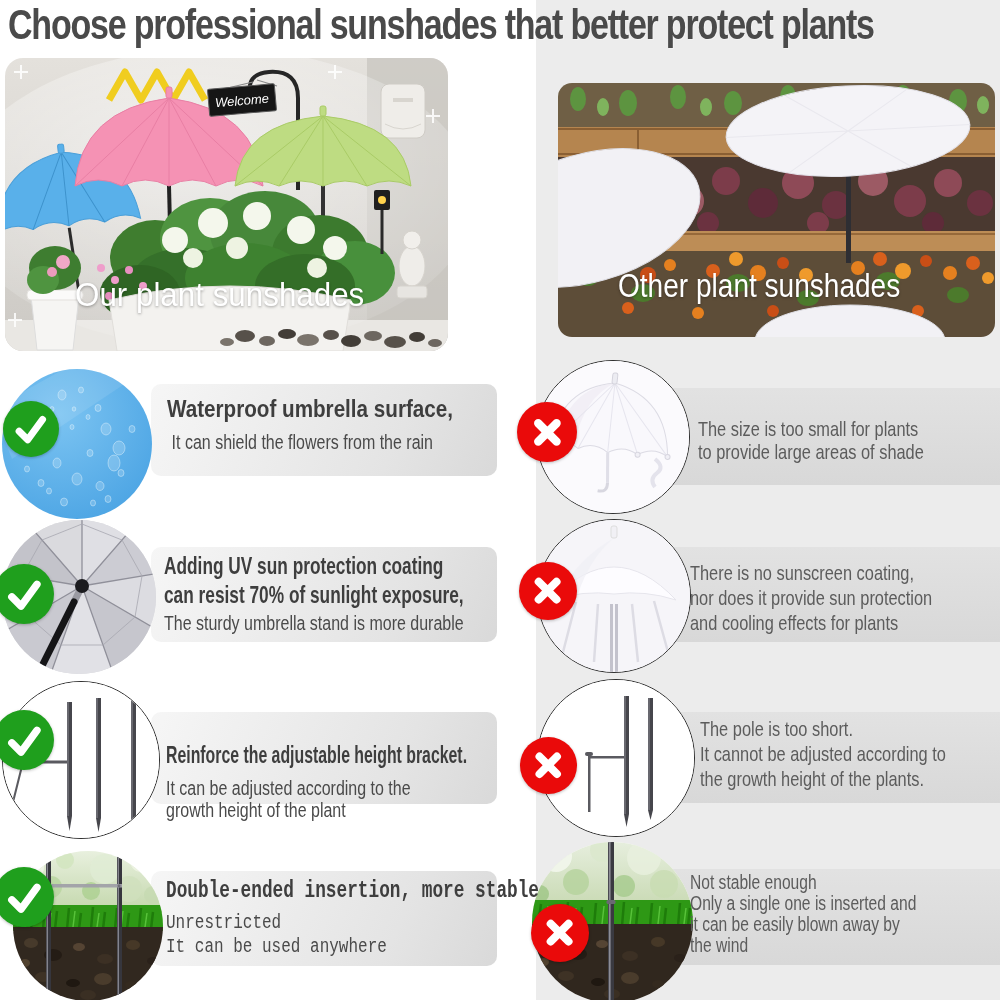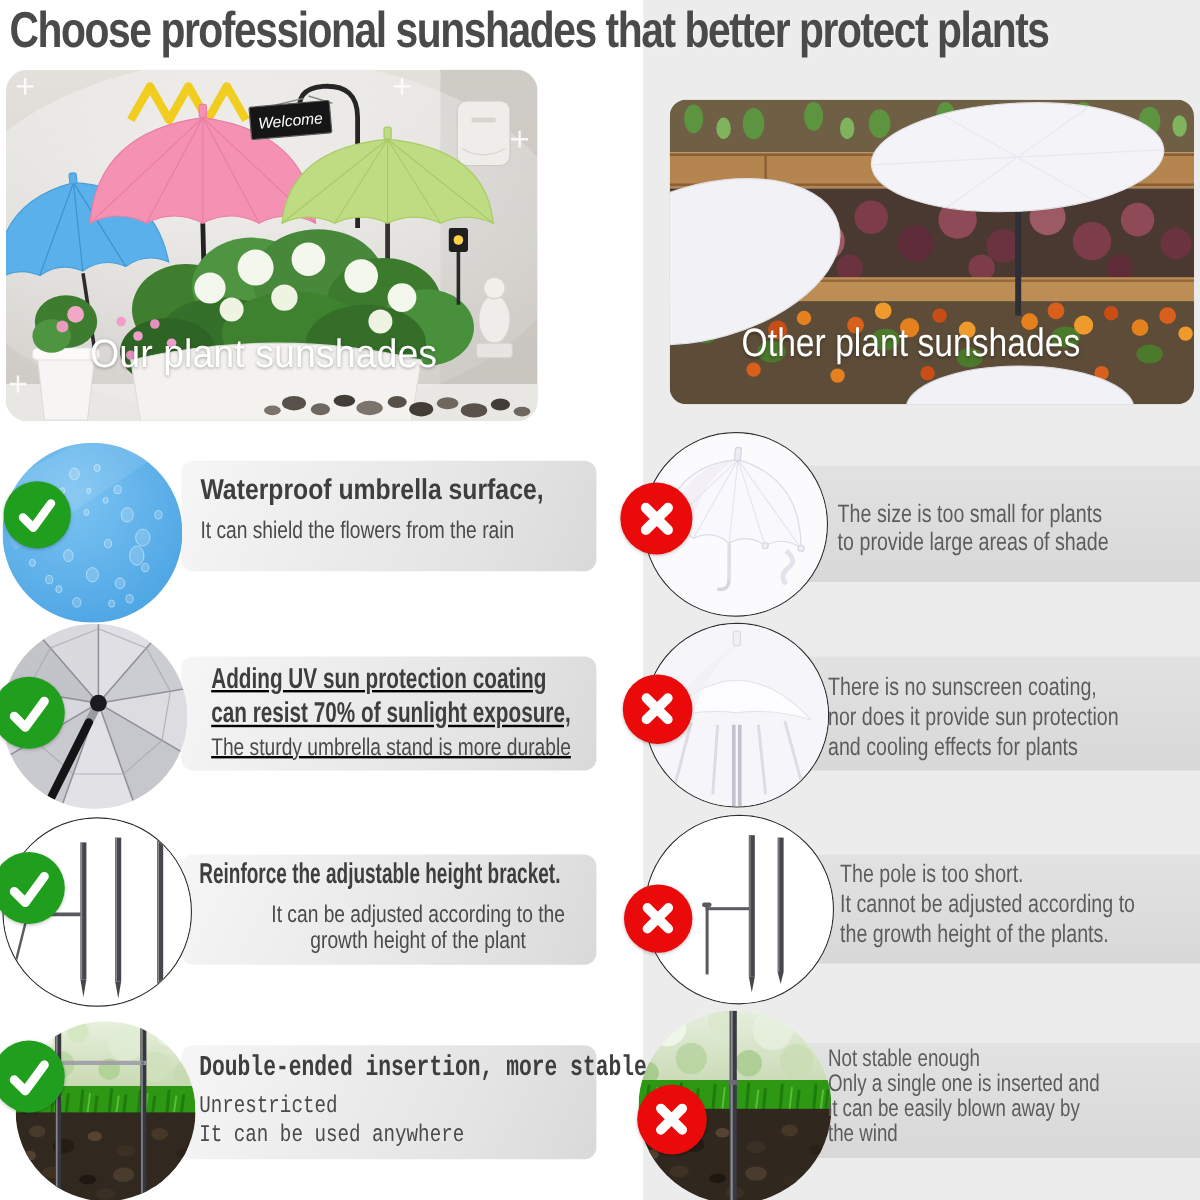--- a/index.html
+++ b/index.html
@@ -288,21 +288,21 @@
           <ellipse cx="72" cy="40" rx="1.8" ry="2.2"></ellipse>
           <ellipse cx="106" cy="130" rx="3" ry="3.5"></ellipse>
       </g>
     </svg>
   </div>
   <div class="badge badge-green" style="left:3px;top:401px;width:56px;height:56px;">
     <svg viewBox="0 0 56 56">
       <polyline points="13,31 24,42 43,16" fill="none" stroke="#fff" stroke-width="9" stroke-linecap="round" stroke-linejoin="round"></polyline>
     </svg>
   </div>
-  <div class="tb" style="left:167px;top:394px;">
+  <div class="tb" style="left:167px;top:394px;text-align:right;">
     <div class="h sx86">Waterproof umbrella surface,</div>
     <div class="sub" style="margin-top:8px;">It can shield the flowers from the rain</div>
   </div>
 
   <div class="strip strip-right" style="left:660px;top:388px;width:340px;height:97px;"></div>
   <div class="circle ring" style="left:536px;top:360px;width:152px;height:152px;">
     <svg viewBox="0 0 152 152">
       <rect width="152" height="152" fill="#fbfafd"></rect>
       <path d="M118,98 q10,8 2,14 q-8,6 -2,14" stroke="#e4e3ec" stroke-width="4" fill="none"></path>
       <g transform="rotate(6 76 60)">
@@ -347,21 +347,21 @@
         <path d="M72,82 L40,146" stroke="#151517" stroke-width="7" stroke-linecap="round"></path>
         <circle cx="80" cy="66" r="7" fill="#1b1b1f"></circle>
       </g>
     </svg>
   </div>
   <div class="badge badge-green" style="left:-6px;top:564px;width:60px;height:60px;">
     <svg viewBox="0 0 56 56">
       <polyline points="13,31 24,42 43,16" fill="none" stroke="#fff" stroke-width="9" stroke-linecap="round" stroke-linejoin="round"></polyline>
     </svg>
   </div>
-  <div class="tb" style="left:176px;top:551px;text-decoration:underline;">
+  <div class="tb" style="left:164px;top:551px;">
     <div class="h sx72">Adding UV sun protection coating</div>
     <div class="h sx72">can resist 70% of sunlight exposure,</div>
     <div class="sub" style="margin-top:3px;">The sturdy umbrella stand is more durable</div>
   </div>
 
   <div class="strip strip-right" style="left:660px;top:547px;width:340px;height:95px;"></div>
   <div class="circle ring" style="left:537px;top:519px;width:152px;height:152px;">
     <svg viewBox="0 0 152 152">
       <rect width="152" height="152" fill="#f6f5f9"></rect>
       <path d="M38,82 L24,136 M60,84 L56,142 M94,84 L100,142 M116,81 L130,132" stroke="#dddce4" stroke-width="2.5"></path>
@@ -398,21 +398,21 @@
           <polygon points="128,138 133,138 130.5,150"></polygon>
       </g>
       <path d="M65,20 L65,134 M94,16 L94,136 M129,14 L129,138" stroke="#8a8a92" stroke-width="1"></path>
     </svg>
   </div>
   <div class="badge badge-green" style="left:-6px;top:710px;width:60px;height:60px;">
     <svg viewBox="0 0 56 56">
       <polyline points="13,31 24,42 43,16" fill="none" stroke="#fff" stroke-width="9" stroke-linecap="round" stroke-linejoin="round"></polyline>
     </svg>
   </div>
-  <div class="tb" style="left:166px;top:714px;text-align:center;">
+  <div class="tb" style="left:166px;top:740px;">
     <div class="h sx66">Reinforce the adjustable height bracket.</div>
     <div class="sub" style="margin-top:8px;line-height:22px;">It can be adjusted according to the</div>
     <div class="sub" style="line-height:22px;">growth height of the plant</div>
   </div>
 
   <div class="strip strip-right" style="left:660px;top:712px;width:340px;height:91px;"></div>
   <div class="circle ring" style="left:537px;top:679px;width:156px;height:156px;">
     <svg viewBox="0 0 156 156">
       <rect width="156" height="156" fill="#ffffff"></rect>
       <rect x="50" y="76" width="38" height="2.5" fill="#5a5a60"></rect>

